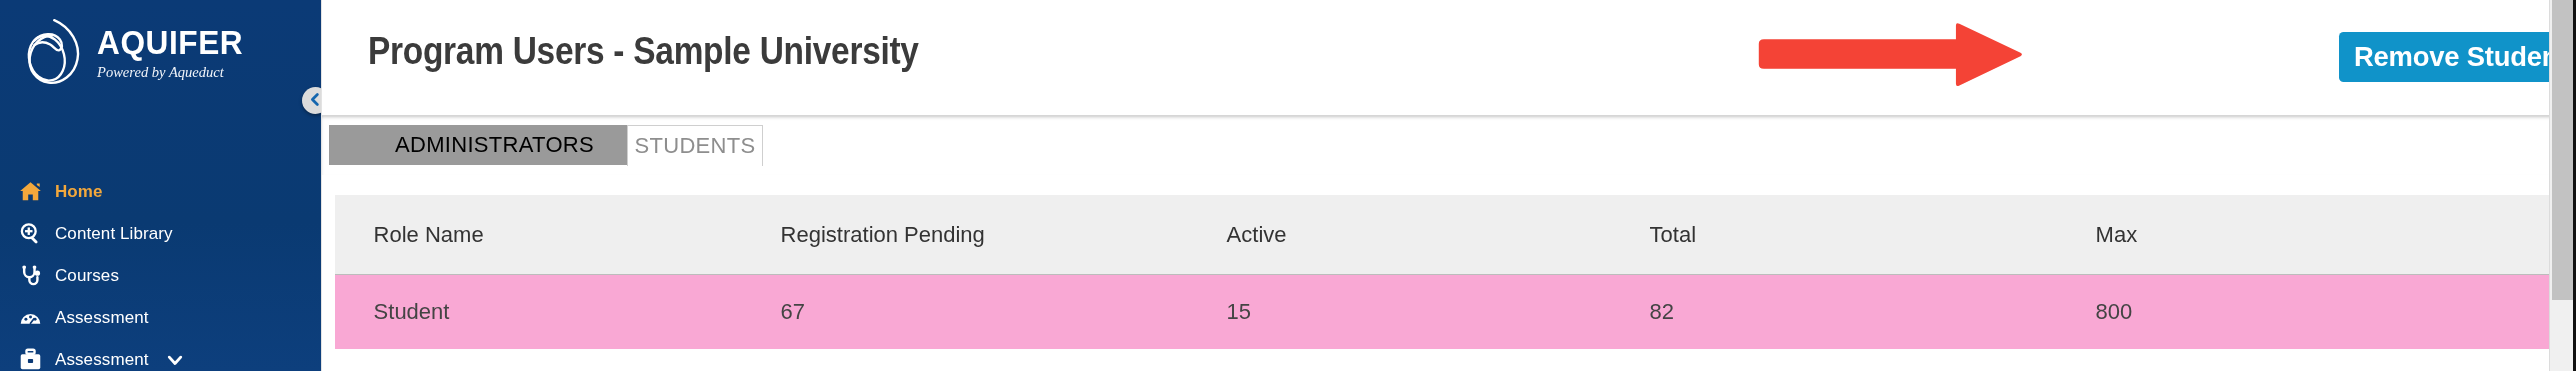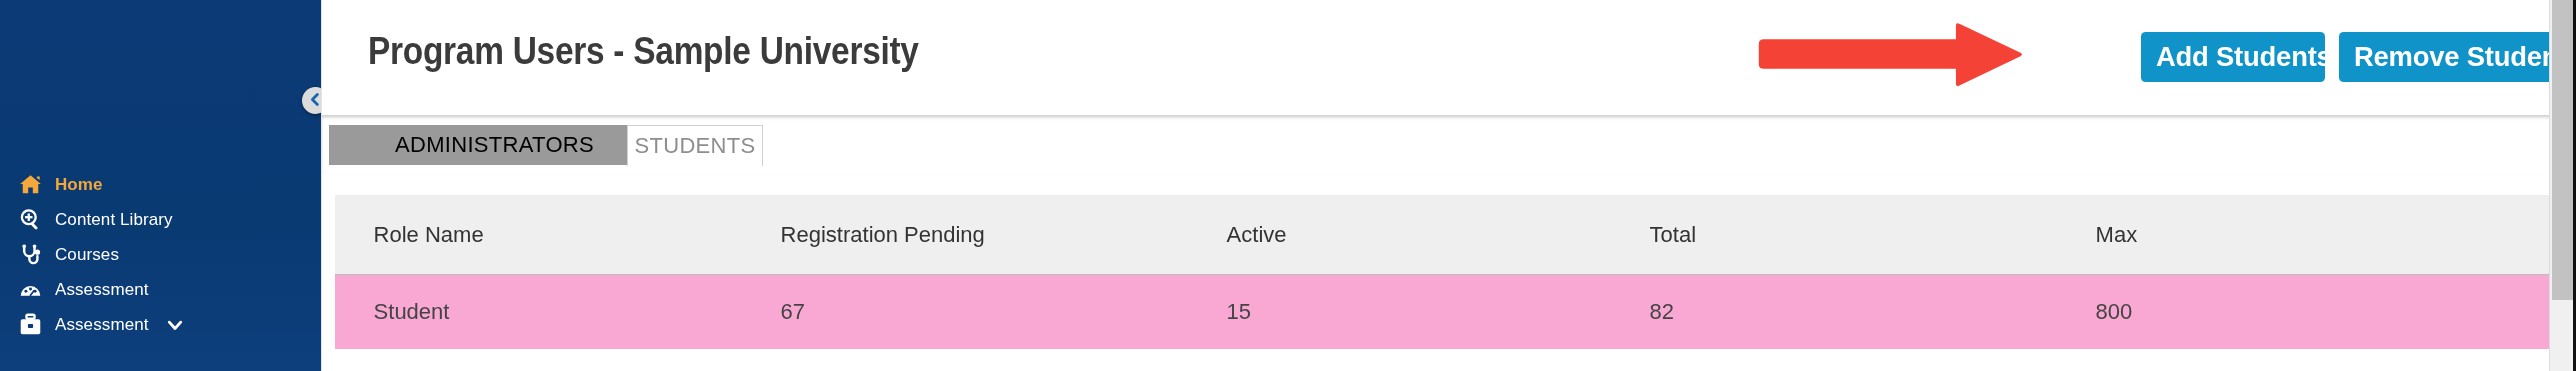--- a/index.html
+++ b/index.html
@@ -56,20 +56,21 @@
 
   .nav { position:absolute; left:0; top:167px; width:100%; }
   .nav-item {
     display:flex;
     align-items:center;
     height:35px;
     padding-left:19.4px;
     gap:12.6px;
     cursor:pointer;
     white-space:nowrap;
+    margin-top:7px;
   }
   .nav-ico {
     width:23px; height:23px;
     display:flex; align-items:center; justify-content:center;
     flex:0 0 23px;
   }
   .nav-ico svg { display:block; }
   .nav-label {
     color:#ffffff;
     font-size:17px;
@@ -243,20 +244,35 @@
     z-index:60;
   }
 </style>
 </head>
 <body>
 
 <div id="app">
 
   <nav id="sidebar">
 
+    <div class="logo-wrap">
+      <span class="logo-mark">
+        <svg viewBox="0 0 118 128" width="67" height="73" aria-hidden="true">
+          <g fill="none" stroke="#ffffff" stroke-width="4.2" stroke-linecap="round" stroke-linejoin="round">
+            <path d="M62 7 C 92 20, 108 50, 103 76 C 98 104, 74 120, 52 117 C 30 114, 16 94, 19 72 C 22 50, 40 34, 58 34"></path>
+            <ellipse cx="49" cy="74" rx="31" ry="40" transform="rotate(-14 49 74)"></ellipse>
+            <path d="M27 43 C 40 29, 62 28, 72 41 C 78 49, 76 58, 71 60 C 65 62, 62 54, 55 50 C 46 45, 35 45, 27 51"></path>
+          </g>
+        </svg>
+      </span>
+      <span class="logo-text">
+        <span class="logo-word">AQUIFER</span>
+        <span class="logo-sub">Powered by Aqueduct</span>
+      </span>
+    </div>
 
     <div class="nav">
 
       <div class="nav-item active">
         <span class="nav-ico">
           <svg viewBox="0 0 40 40" width="23" height="23">
               <path fill="#f3a83c" d="M20 4 L38 19 L33.5 19 L33.5 35 L24 35 L24 25 L16 25 L16 35 L6.5 35 L6.5 19 L2 19 Z M31 6 L36 6 L36 12 L31 8.6 Z"></path>
             </svg>
         </span>
         <span class="nav-label">Home</span>
@@ -334,21 +350,20 @@
 
       <div id="annot-arrow">
         <svg viewBox="0 0 600 112" width="343" height="64">
           <g>
             <path d="M10 38 h345 V8 l100 48 l-100 48 V74 H10 Z" fill="#f44336" opacity="0.25" transform="translate(5,7)"></path>
             <path d="M10 38 q0 -8 9 -8 h336 V6 q0 -6 6 -3 l107 51 q5 3 0 6 l-107 51 q-6 3 -6 -3 V82 H19 q-9 0 -9 -8 Z" fill="#f44336"></path>
           </g>
         </svg>
       </div>
 
-      <button class="hdr-btn" id="btn-add">Add Students</button>
       <button class="hdr-btn" id="btn-remove">Remove Students</button>
     </header>
 
     <div id="tabbar">
       <div class="tab inactive">ADMINISTRATORS</div>
       <div class="tab active">STUDENTS</div>
     </div>
 
     <div id="table-wrap">
       <table>

